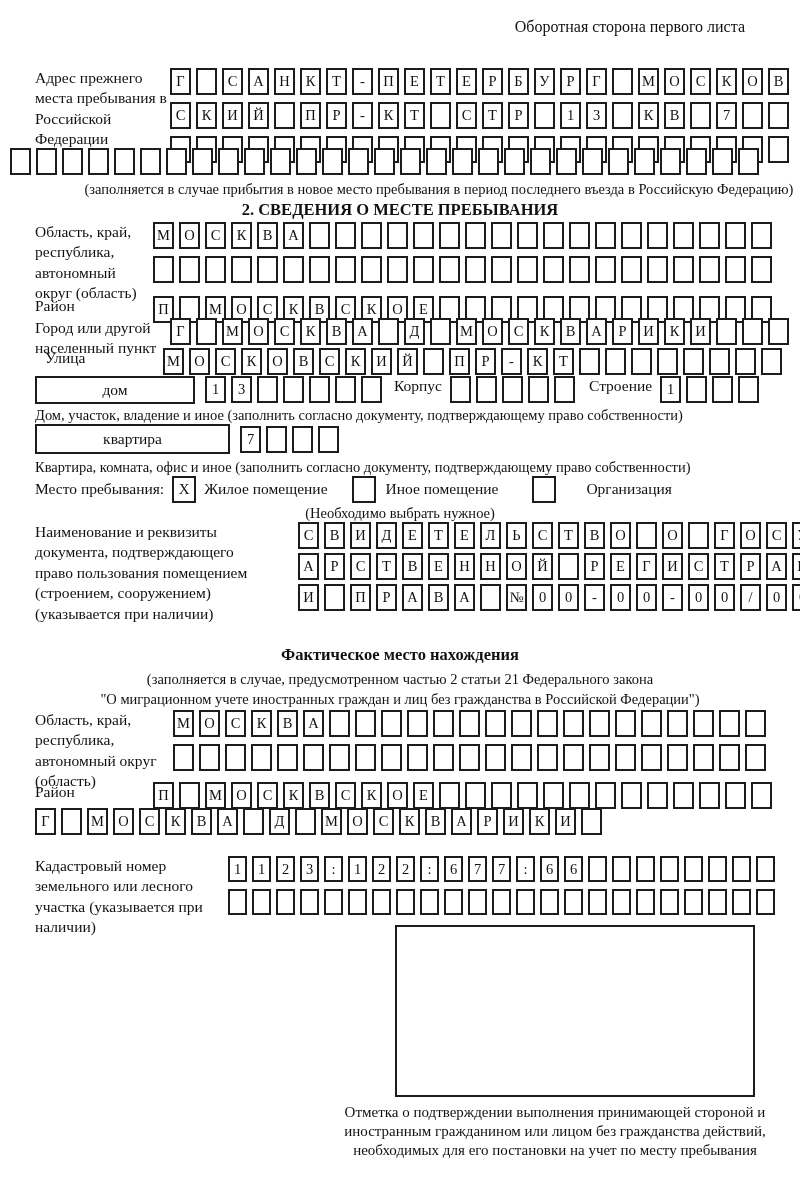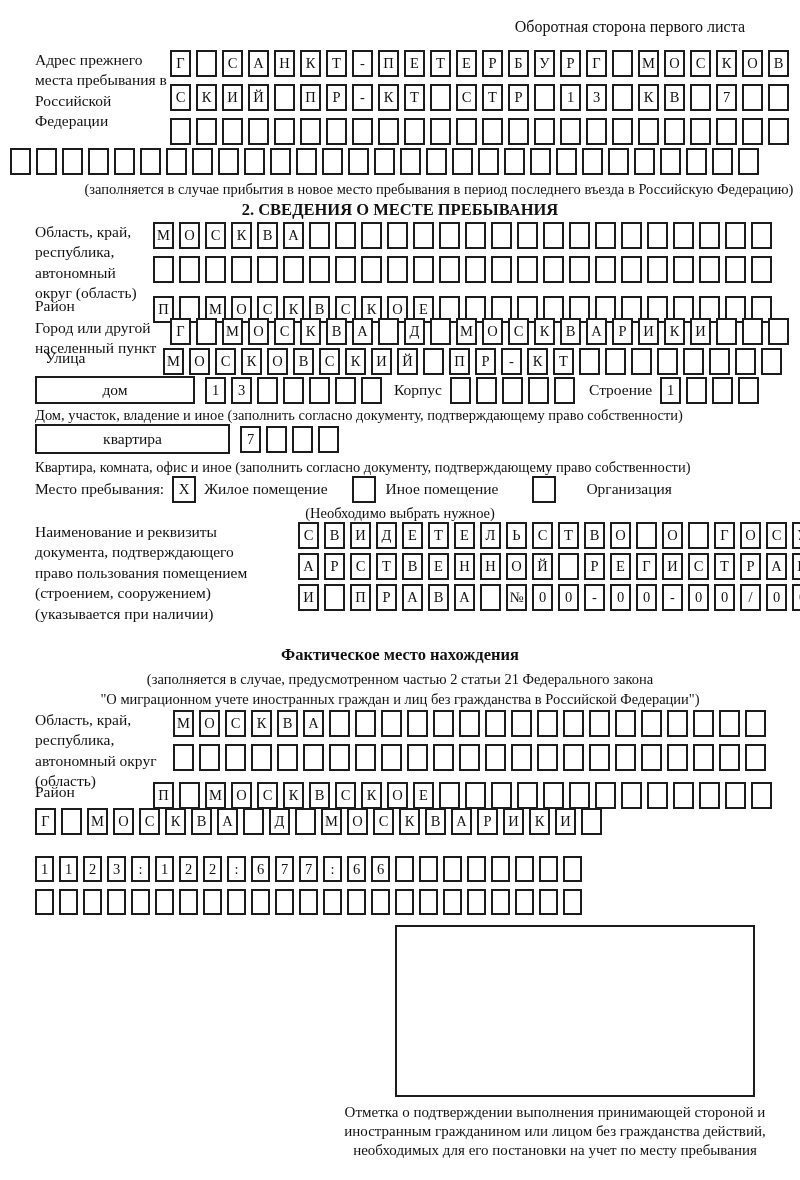--- a/index.html
+++ b/index.html
@@ -44,21 +44,21 @@
   }
   .markbox { border:2px solid #1c1c1c; background:#fff; }
 </style>
 </head>
 <body>
 
 <div class="page">
 
   <div class="abs lbl" style="top:16px; right:55px; font-size:16px;">Оборотная сторона первого листа</div>
 
-  <div class="abs formrow" style="top:50px; left:35px;">
+  <div class="abs formrow" style="top:68px; left:35px;">
     <div class="lbl" style="width:135px;">Адрес прежнего места пребывания в Российской Федерации</div>
     <div class="rows" style="margin-left:0;">
       <div class="cboxes">
           <span class="cbox">Г</span>
           <span class="cbox"></span>
           <span class="cbox">С</span>
           <span class="cbox">А</span>
           <span class="cbox">Н</span>
           <span class="cbox">К</span>
           <span class="cbox">Т</span>
@@ -312,21 +312,21 @@
         <span class="cbox"></span>
         <span class="cbox"></span>
         <span class="cbox"></span>
         <span class="cbox"></span>
         <span class="cbox"></span>
         <span class="cbox"></span>
         <span class="cbox"></span>
       </div>
   </div>
 
-  <div class="abs formrow" style="top:376px; left:35px; align-items:center;">
+  <div class="abs formrow" style="top:376px; left:35px; ">
     <div class="widebox" style="width:160px;">дом</div>
     <div class="cboxes" style="margin-left:10px;">
         <span class="cbox">1</span>
         <span class="cbox">3</span>
         <span class="cbox"></span>
         <span class="cbox"></span>
         <span class="cbox"></span>
         <span class="cbox"></span>
         <span class="cbox"></span>
       </div>
@@ -559,20 +559,21 @@
         <span class="cbox">А</span>
         <span class="cbox">Р</span>
         <span class="cbox">И</span>
         <span class="cbox">К</span>
         <span class="cbox">И</span>
         <span class="cbox"></span>
       </div>
   </div>
 
   <div class="abs formrow" style="top:856px; left:35px;">
+    <div class="lbl" style="width:193px;">Кадастровый номер земельного или лесного участка (указывается при наличии)</div>
     <div class="rows">
       <div class="cboxes sm">
           <span class="cbox">1</span>
           <span class="cbox">1</span>
           <span class="cbox">2</span>
           <span class="cbox">3</span>
           <span class="cbox">:</span>
           <span class="cbox">1</span>
           <span class="cbox">2</span>
           <span class="cbox">2</span>

